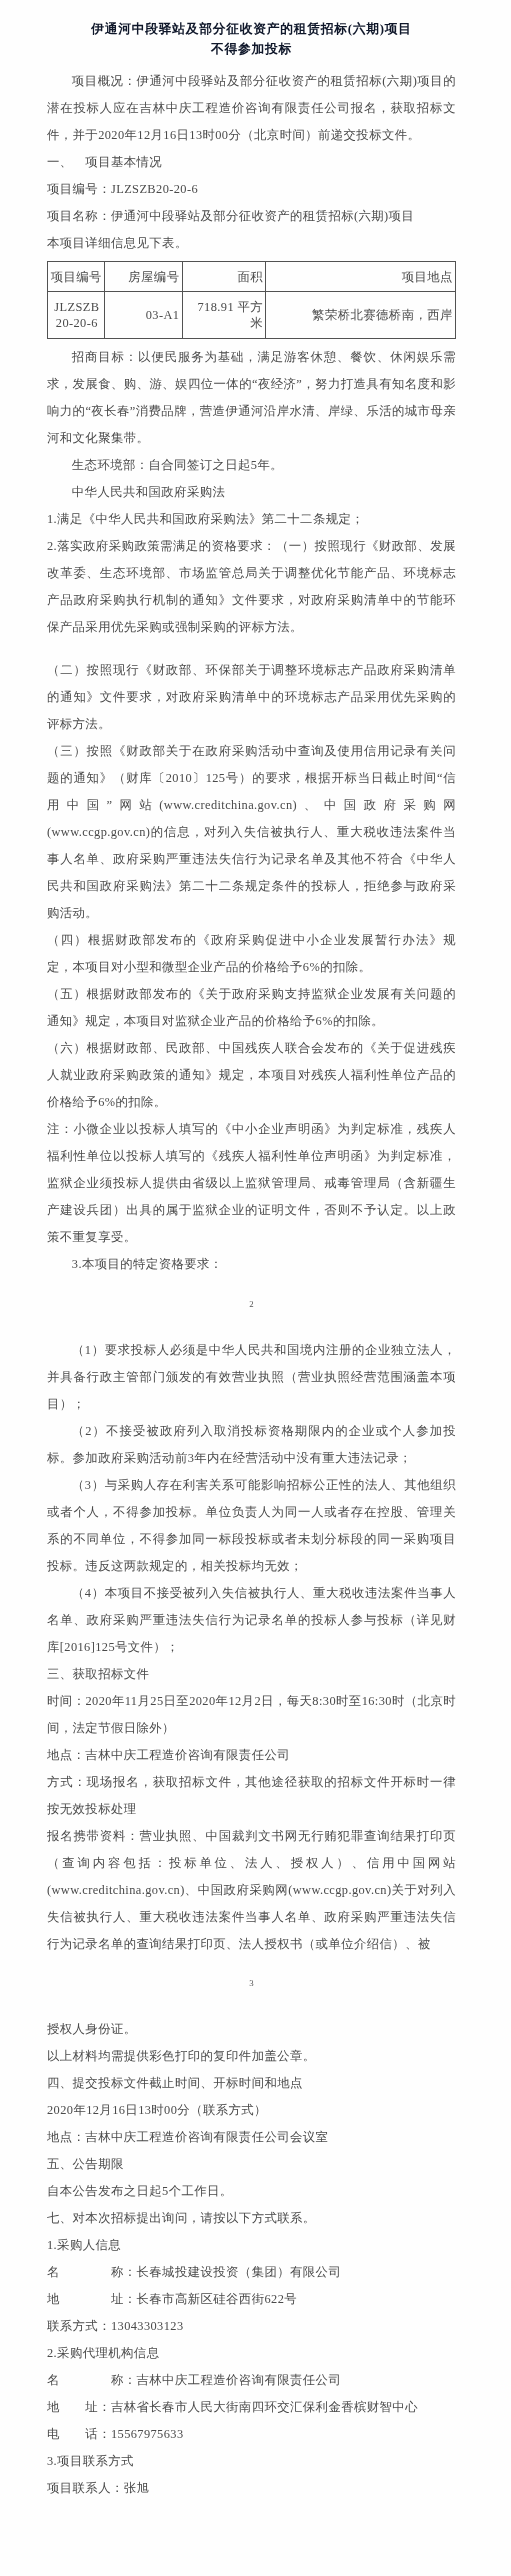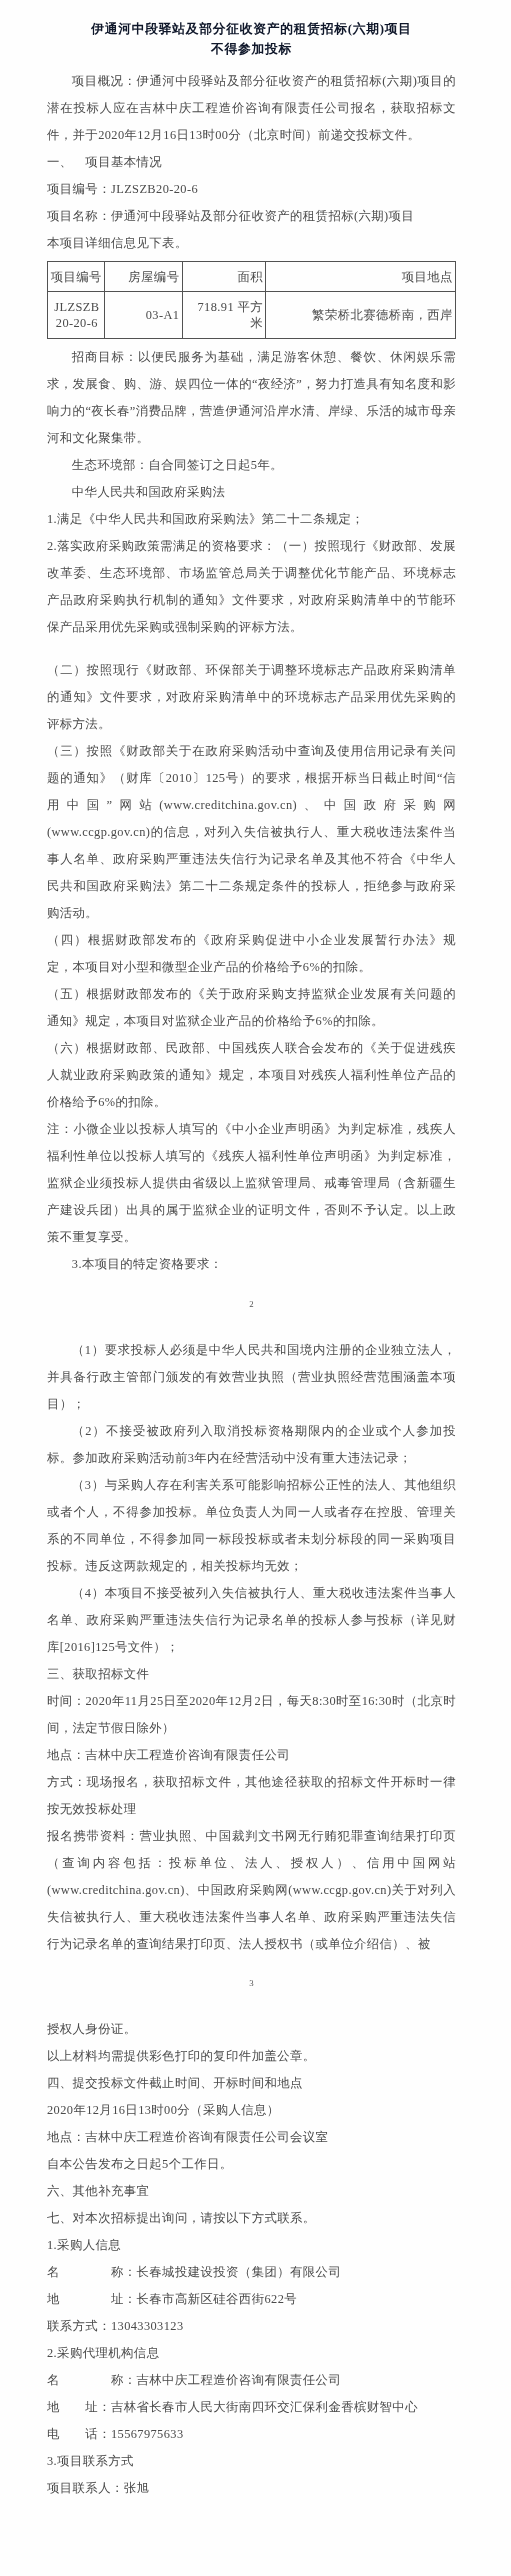--- a/index.html
+++ b/index.html
@@ -134,24 +134,24 @@
       <div class="para indent">（4）本项目不接受被列入失信被执行人、重大税收违法案件当事人名单、政府采购严重违法失信行为记录名单的投标人参与投标（详见财库[2016]125号文件）；</div>
       <div class="para">三、获取招标文件</div>
       <div class="para">时间：2020年11月25日至2020年12月2日，每天8:30时至16:30时（北京时间，法定节假日除外）</div>
       <div class="para">地点：吉林中庆工程造价咨询有限责任公司</div>
       <div class="para">方式：现场报名，获取招标文件，其他途径获取的招标文件开标时一律按无效投标处理</div>
       <div class="para">报名携带资料：营业执照、中国裁判文书网无行贿犯罪查询结果打印页（查询内容包括：投标单位、法人、授权人）、信用中国网站(www.creditchina.gov.cn)、中国政府采购网(www.ccgp.gov.cn)关于对列入失信被执行人、重大税收违法案件当事人名单、政府采购严重违法失信行为记录名单的查询结果打印页、法人授权书（或单位介绍信）、被</div>
       <div class="page-num">3</div>
       <div class="para">授权人身份证。</div>
       <div class="para">以上材料均需提供彩色打印的复印件加盖公章。</div>
       <div class="para">四、提交投标文件截止时间、开标时间和地点</div>
-      <div class="para">2020年12月16日13时00分（采购人信息）</div>
+      <div class="para">2020年12月16日13时00分（联系方式）</div>
       <div class="para">地点：吉林中庆工程造价咨询有限责任公司会议室</div>
+      <div class="para">五、公告期限</div>
       <div class="para">自本公告发布之日起5个工作日。</div>
-      <div class="para">六、其他补充事宜</div>
       <div class="para">七、对本次招标提出询问，请按以下方式联系。</div>
       <div class="para">1.采购人信息</div>
       <div class="para">名　　　　称：长春城投建设投资（集团）有限公司</div>
       <div class="para">地　　　　址：长春市高新区硅谷西街622号</div>
       <div class="para">联系方式：13043303123</div>
       <div class="para">2.采购代理机构信息</div>
       <div class="para">名　　　　称：吉林中庆工程造价咨询有限责任公司</div>
       <div class="para">地　　址：吉林省长春市人民大街南四环交汇保利金香槟财智中心</div>
       <div class="para">电　　话：15567975633</div>
       <div class="para">3.项目联系方式</div>

